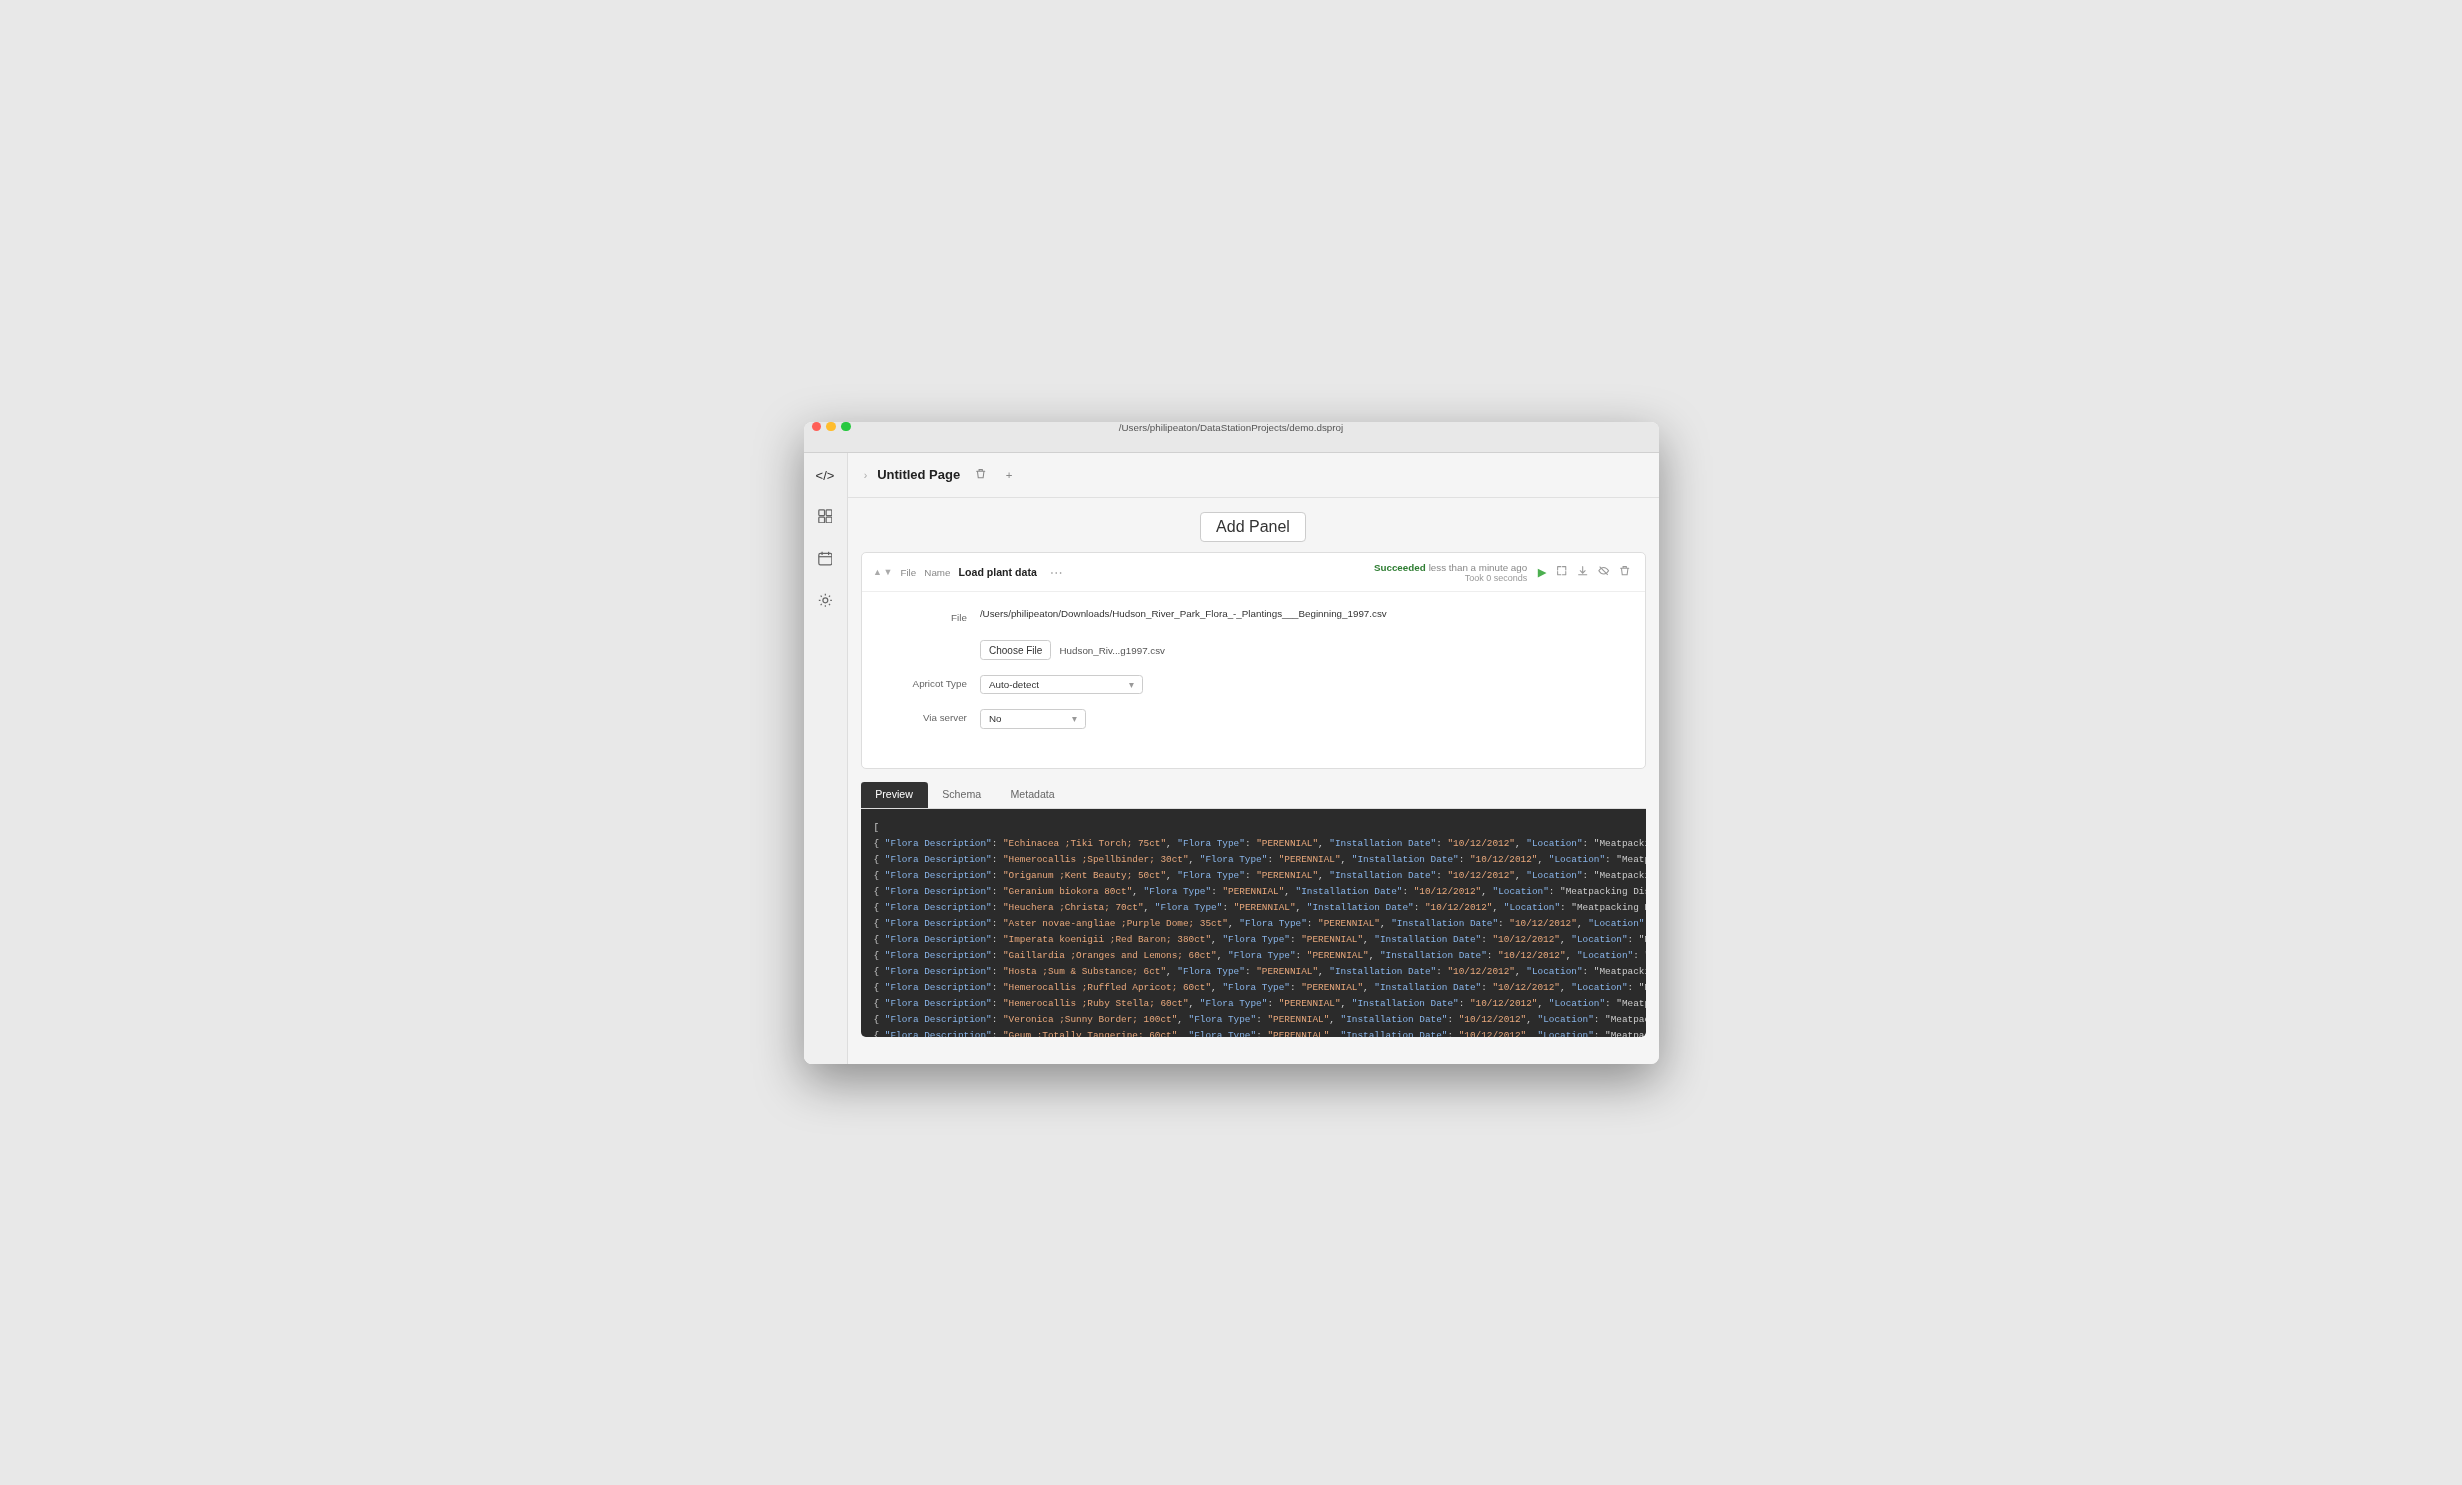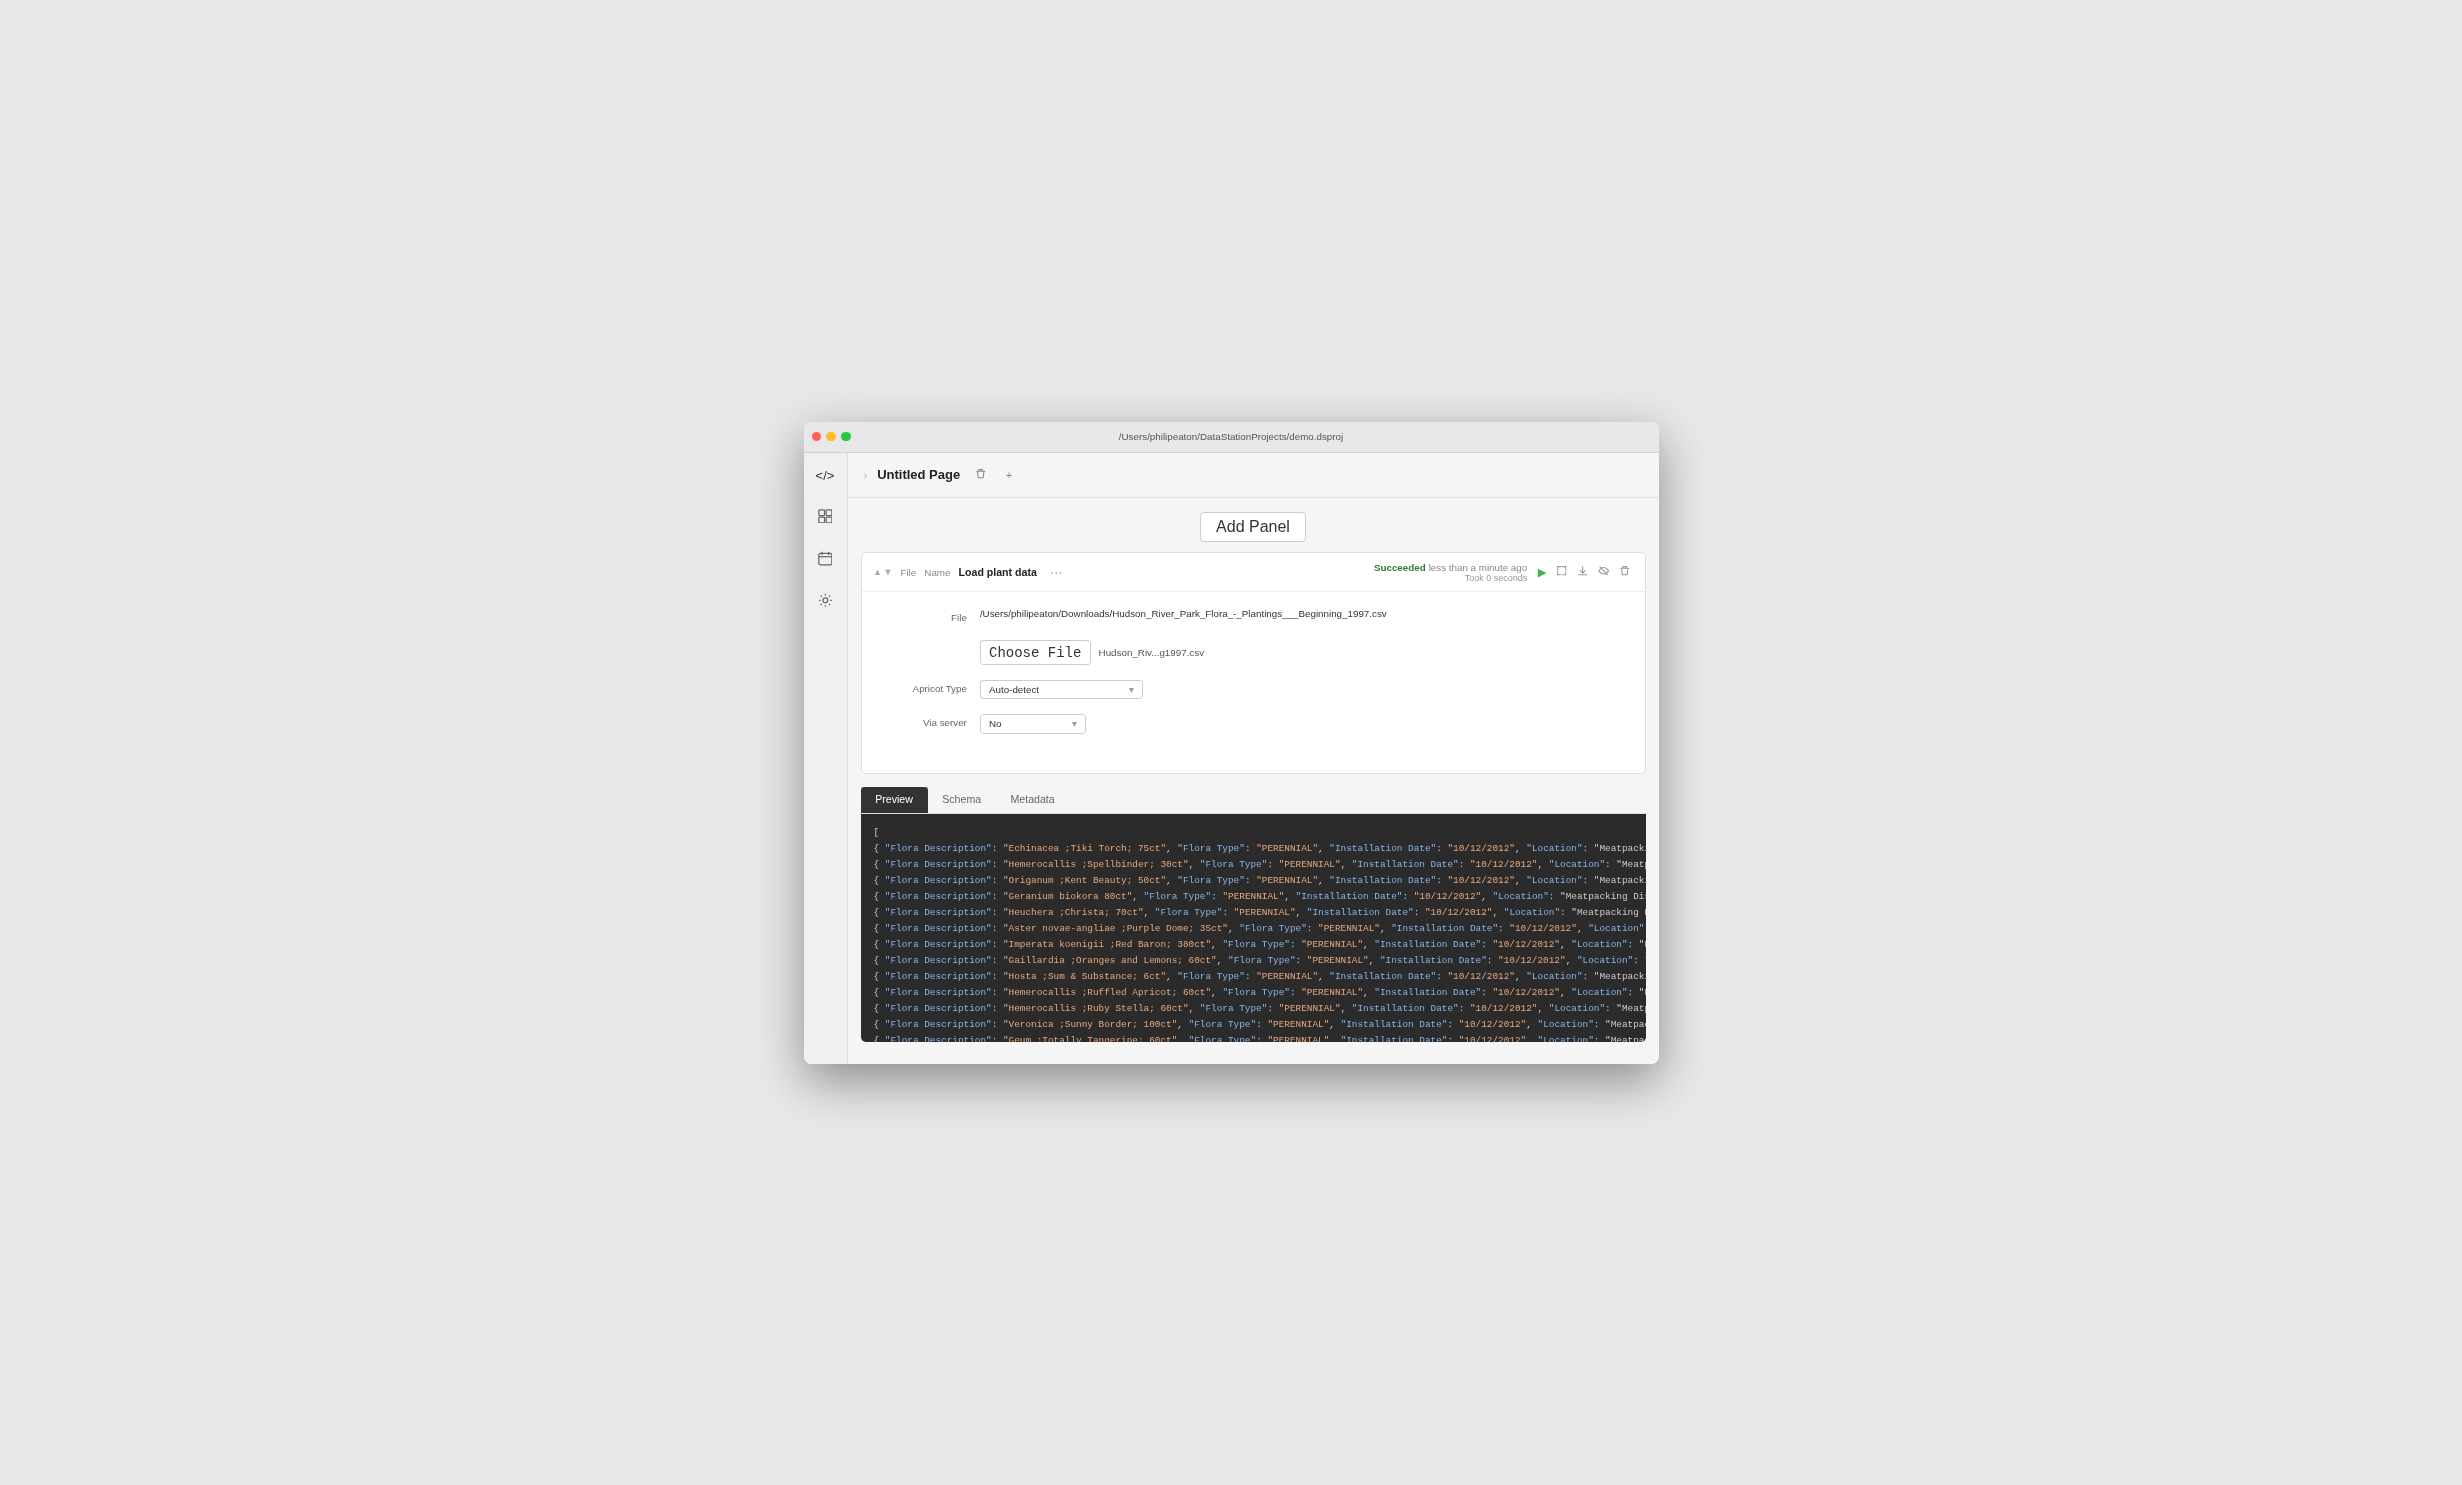--- a/index.html
+++ b/index.html
@@ -16,21 +16,21 @@
       width: 855px;
       background: #f5f5f5;
       border-radius: 8.1px;
       box-shadow: 0 16.3px 49px rgba(0,0,0,0.4);
       overflow: hidden;
     }
     .titlebar {
       background: #e8e8e8;
       height: 31px;
       display: flex;
-      align-items: center;
+      align-items: flex-start;
       padding: 0 8px;
       position: relative;
       border-bottom: 0.8px solid #d0d0d0;
     }
     .traffic-lights {
       display: flex;
       gap: 4.9px;
     }
     .traffic-light {
       width: 9.8px;
@@ -224,25 +224,24 @@
     .file-input-row {
       display: flex;
       align-items: center;
       gap: 8.1px;
     }
     .choose-file-btn {
       background: white;
       border: 0.8px solid #ccc;
       border-radius: 3.3px;
       padding: 3.3px 8.1px;
-      font-size: 14px;
+      font-size: 10px;
       cursor: pointer;
       color: #333;
       white-space: nowrap;
-      font-family: Liberation Mono, monospace;
     }
     .file-name-display {
       font-size: 9.8px;
       color: #555;
     }
     .select-field {
       display: flex;
       align-items: center;
       border: 0.8px solid #ccc;
       border-radius: 3.3px;

